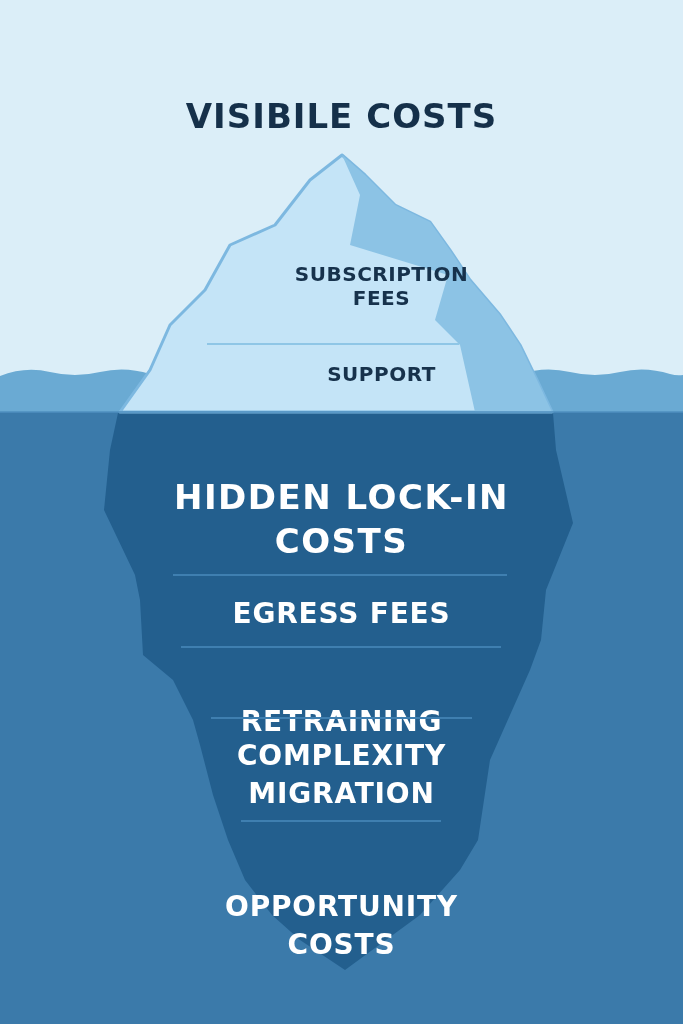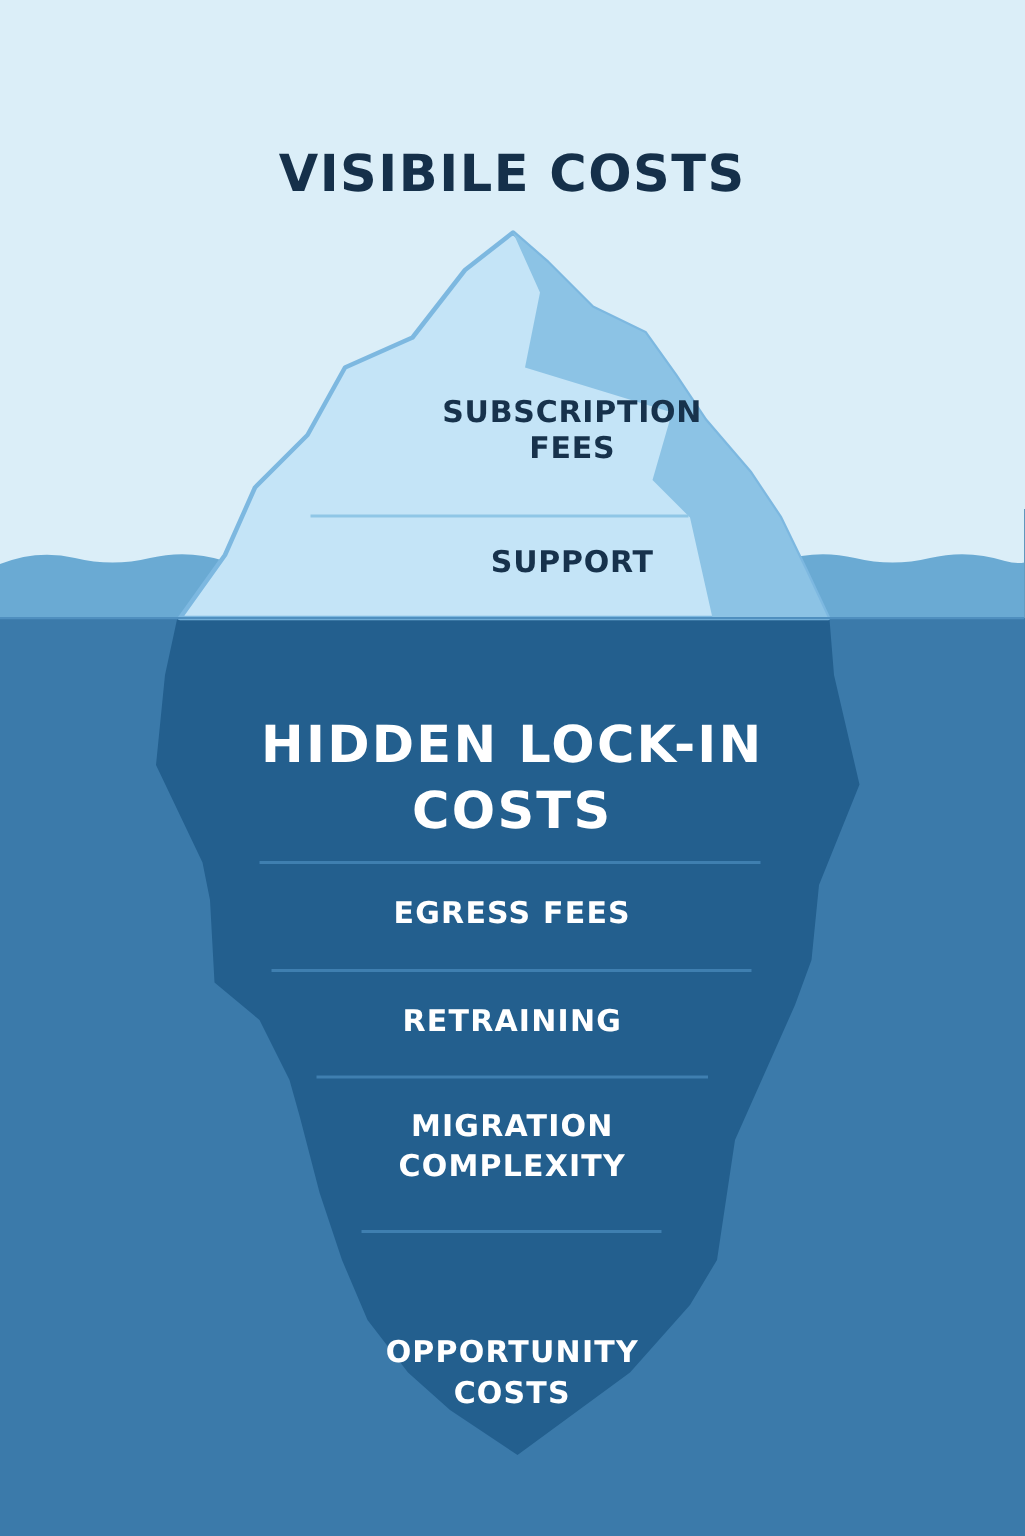--- a/index.html
+++ b/index.html
@@ -13,21 +13,21 @@
   .label {
     position: absolute; left: 0; width: 683px; text-align: center;
     font-weight: bold; letter-spacing: 0.5px; text-transform: uppercase;
     line-height: 1.2;
   }
   .title-top {
     top: 96px; font-size: 34px; color: #15304a; letter-spacing: 1px;
   }
   .top-item { color: #17324c; font-size: 20px; padding-left: 40px; }
   .hidden-title { color: #ffffff; font-size: 34px; letter-spacing: 1.5px; line-height: 1.28; }
-  .hidden-item { color: #ffffff; font-size: 20px; letter-spacing: 0.8px; line-height: 1.35; }
+  .hidden-item { color: #ffffff; font-size: 28px; letter-spacing: 0.8px; line-height: 1.35; }
   .sep { position: absolute; height: 2px; }
   .sep-top { background: #8fc6e6; }
   .sep-bot { background: #3f7fb0; }
 </style>
 </head>
 <body>
 
 <svg id="scene" viewBox="0 0 683 1024" xmlns="http://www.w3.org/2000/svg">
 
   <rect x="0" y="0" width="683" height="412" fill="#dbeef8"></rect>
@@ -61,27 +61,27 @@
   <div>HIDDEN LOCK-IN</div>
   <div>COSTS</div>
 </div>
 
 <div class="sep sep-bot" style="left:173px; top:574px; width:334px;"></div>
 <div class="label hidden-item" style="top:595px;">
   <div>EGRESS FEES</div>
 </div>
 
 <div class="sep sep-bot" style="left:181px; top:646px; width:320px;"></div>
-<div class="label hidden-item" style="top:667px;">
+<div class="label hidden-item" style="top:703px;">
   <div>RETRAINING</div>
 </div>
 
 <div class="sep sep-bot" style="left:211px; top:717px; width:261px;"></div>
 <div class="label hidden-item" style="top:737px;">
+  <div>COMPLEXITY</div>
   <div>MIGRATION</div>
-  <div>COMPLEXITY</div>
 </div>
 
 <div class="sep sep-bot" style="left:241px; top:820px; width:200px;"></div>
 <div class="label hidden-item" style="top:888px;">
   <div>OPPORTUNITY</div>
   <div>COSTS</div>
 </div>
 
 </body></html>

